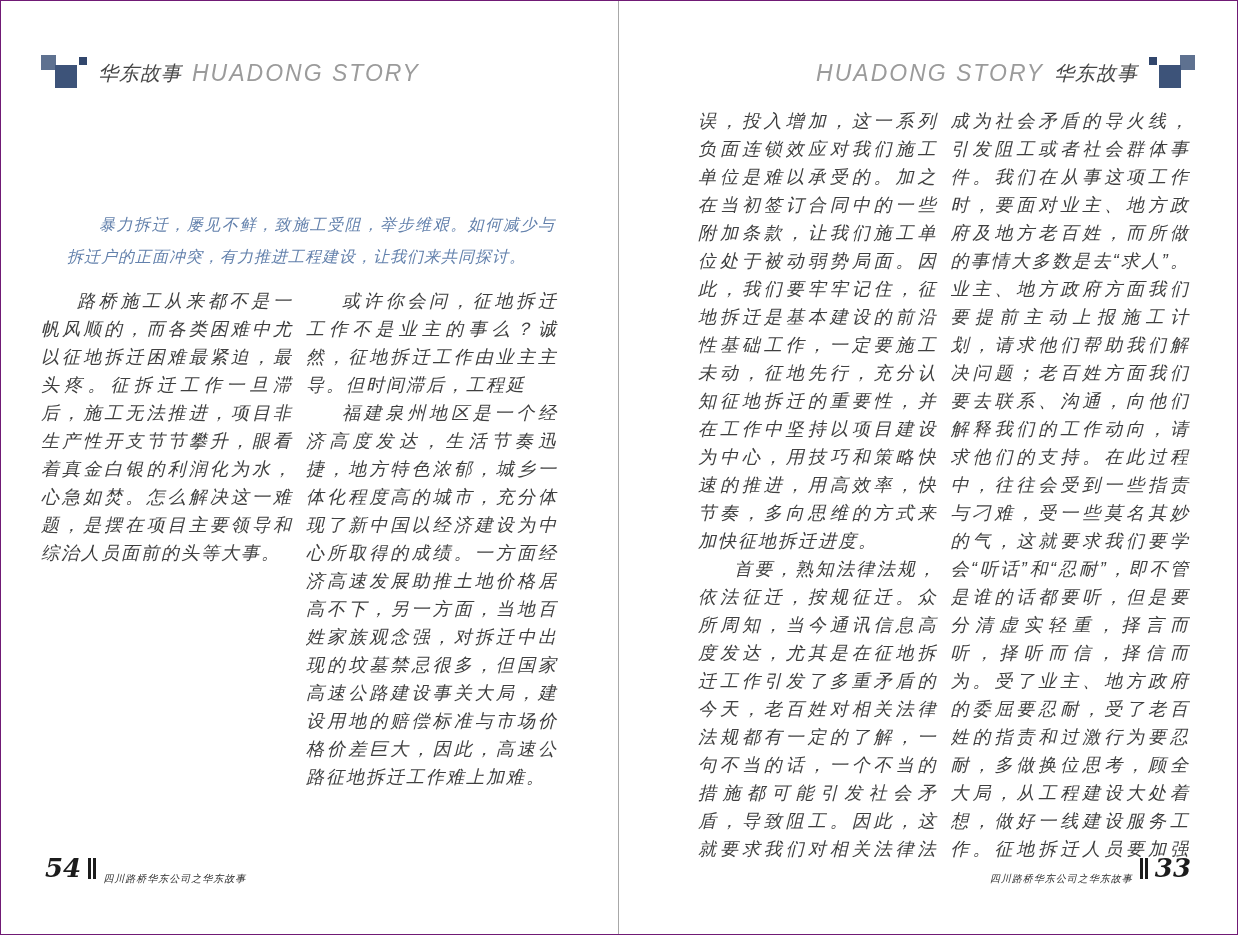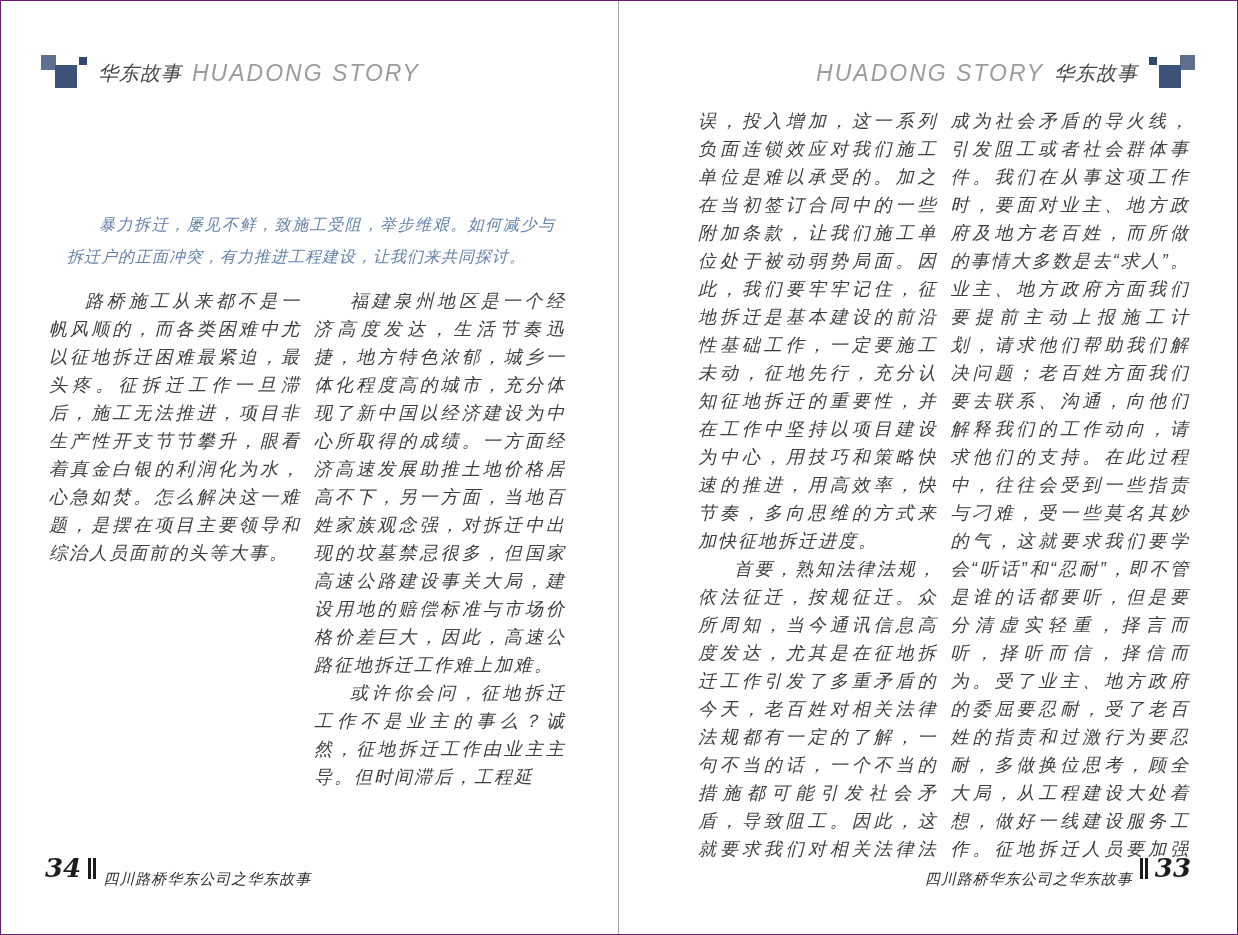--- a/index.html
+++ b/index.html
@@ -83,21 +83,21 @@
     text-indent: 2em;
     text-align: justify;
   }
 
   
   .body-cols {
     position: absolute;
     display: flex;
     gap: 13px;
   }
-  .body-cols.left-page  { top: 286px; left: 48px;  width: 517px; height: 552px; }
+  .body-cols.left-page  { top: 286px; left: 40px;  width: 517px; height: 552px; }
   .body-cols.right-page { top: 106px; left: 697px; width: 492px; height: 760px; }
 
   .col { flex: 1 1 0; overflow: hidden; }
   .col p {
     margin: 0;
     font-size: 18px;
     line-height: 28px;
     letter-spacing: 2px;
     text-align: justify;
     text-justify: inter-character;
@@ -126,21 +126,21 @@
     line-height: 1;
   }
   .divider-bars {
     display: inline-block;
     width: 8px;
     height: 21px;
     border-left: 3px solid #1c1c1c;
     border-right: 3px solid #1c1c1c;
   }
   .footer-text {
-    font-size: 15px;
+    font-size: 10px;
     color: #2e2e2e;
     letter-spacing: 1px;
     white-space: nowrap;
     margin-top: 22px;
   }
 </style>
 </head>
 <body>
 
 <div class="canvas">
@@ -167,37 +167,37 @@
     </div>
   </div>
 
   <p class="article-intro" style="color: rgb(99, 129, 172);">暴力拆迁，屡见不鲜，致施工受阻，举步维艰。如何减少与拆迁户的正面冲突，有力推进工程建设，让我们来共同探讨。</p>
 
   <div class="body-cols left-page">
     <div class="col">
         <p class="indent">路桥施工从来都不是一帆风顺的，而各类困难中尤以征地拆迁困难最紧迫，最头疼。征拆迁工作一旦滞后，施工无法推进，项目非生产性开支节节攀升，眼看着真金白银的利润化为水，心急如焚。怎么解决这一难题，是摆在项目主要领导和综治人员面前的头等大事。</p>
       </div>
     <div class="col">
+        <p class="indent">或许你会问，征地拆迁工作不是业主的事么？诚然，征地拆迁工作由业主主导。但时间滞后，工程延</p>
         <p class="indent">福建泉州地区是一个经济高度发达，生活节奏迅捷，地方特色浓郁，城乡一体化程度高的城市，充分体现了新中国以经济建设为中心所取得的成绩。一方面经济高速发展助推土地价格居高不下，另一方面，当地百姓家族观念强，对拆迁中出现的坟墓禁忌很多，但国家高速公路建设事关大局，建设用地的赔偿标准与市场价格价差巨大，因此，高速公路征地拆迁工作难上加难。</p>
-        <p class="indent">或许你会问，征地拆迁工作不是业主的事么？诚然，征地拆迁工作由业主主导。但时间滞后，工程延</p>
       </div>
   </div>
 
   <div class="body-cols right-page">
     <div class="col">
         <p>误，投入增加，这一系列负面连锁效应对我们施工单位是难以承受的。加之在当初签订合同中的一些附加条款，让我们施工单位处于被动弱势局面。因此，我们要牢牢记住，征地拆迁是基本建设的前沿性基础工作，一定要施工未动，征地先行，充分认知征地拆迁的重要性，并在工作中坚持以项目建设为中心，用技巧和策略快速的推进，用高效率，快节奏，多向思维的方式来加快征地拆迁进度。</p>
         <p class="indent">首要，熟知法律法规，依法征迁，按规征迁。众所周知，当今通讯信息高度发达，尤其是在征地拆迁工作引发了多重矛盾的今天，老百姓对相关法律法规都有一定的了解，一句不当的话，一个不当的措施都可能引发社会矛盾，导致阻工。因此，这就要求我们对相关法律法规有较深的认识和研究，依规合法，否则，将会</p>
       </div>
     <div class="col">
         <p>成为社会矛盾的导火线，引发阻工或者社会群体事件。我们在从事这项工作时，要面对业主、地方政府及地方老百姓，而所做的事情大多数是去“求人”。业主、地方政府方面我们要提前主动上报施工计划，请求他们帮助我们解决问题；老百姓方面我们要去联系、沟通，向他们解释我们的工作动向，请求他们的支持。在此过程中，往往会受到一些指责与刁难，受一些莫名其妙的气，这就要求我们要学会“听话”和“忍耐”，即不管是谁的话都要听，但是要分清虚实轻重，择言而听，择听而信，择信而为。受了业主、地方政府的委屈要忍耐，受了老百姓的指责和过激行为要忍耐，多做换位思考，顾全大局，从工程建设大处着想，做好一线建设服务工作。征地拆迁人员要加强学习和培训，注意方法和策略，紧紧依靠业主、地方</p>
       </div>
   </div>
 
   <div class="page-footer left">
-    <span class="page-num">34</span>
+    <span class="page-num">54</span>
     <span class="divider-bars"></span>
     <span class="footer-text">四川路桥华东公司之华东故事</span>
   </div>
 
   <div class="page-footer right">
     <span class="footer-text">四川路桥华东公司之华东故事</span>
     <span class="divider-bars"></span>
     <span class="page-num">33</span>
   </div>
 

